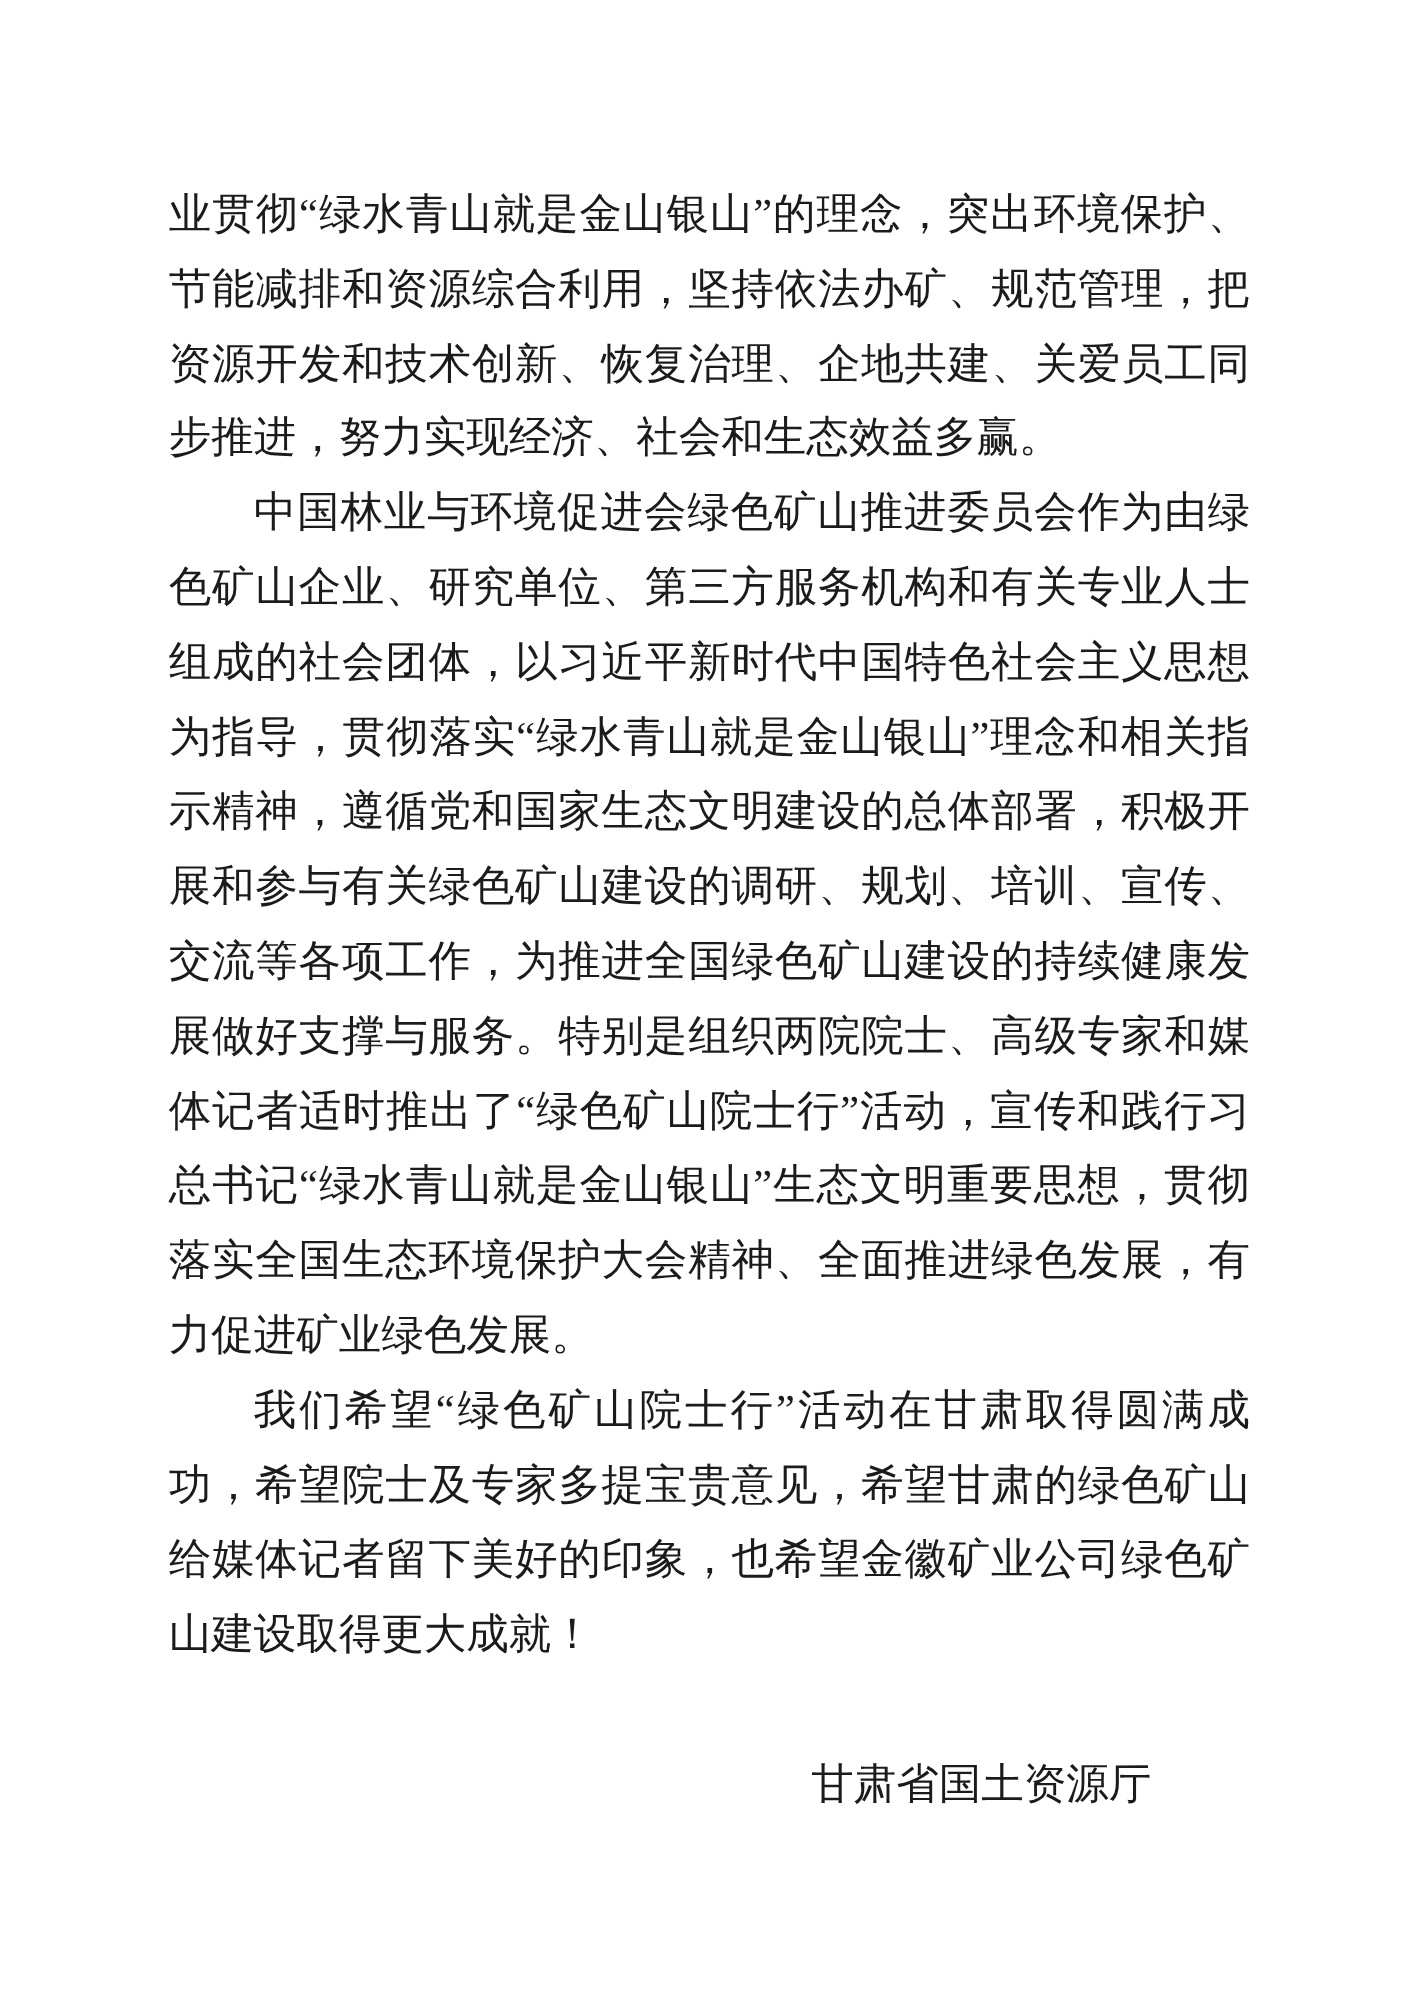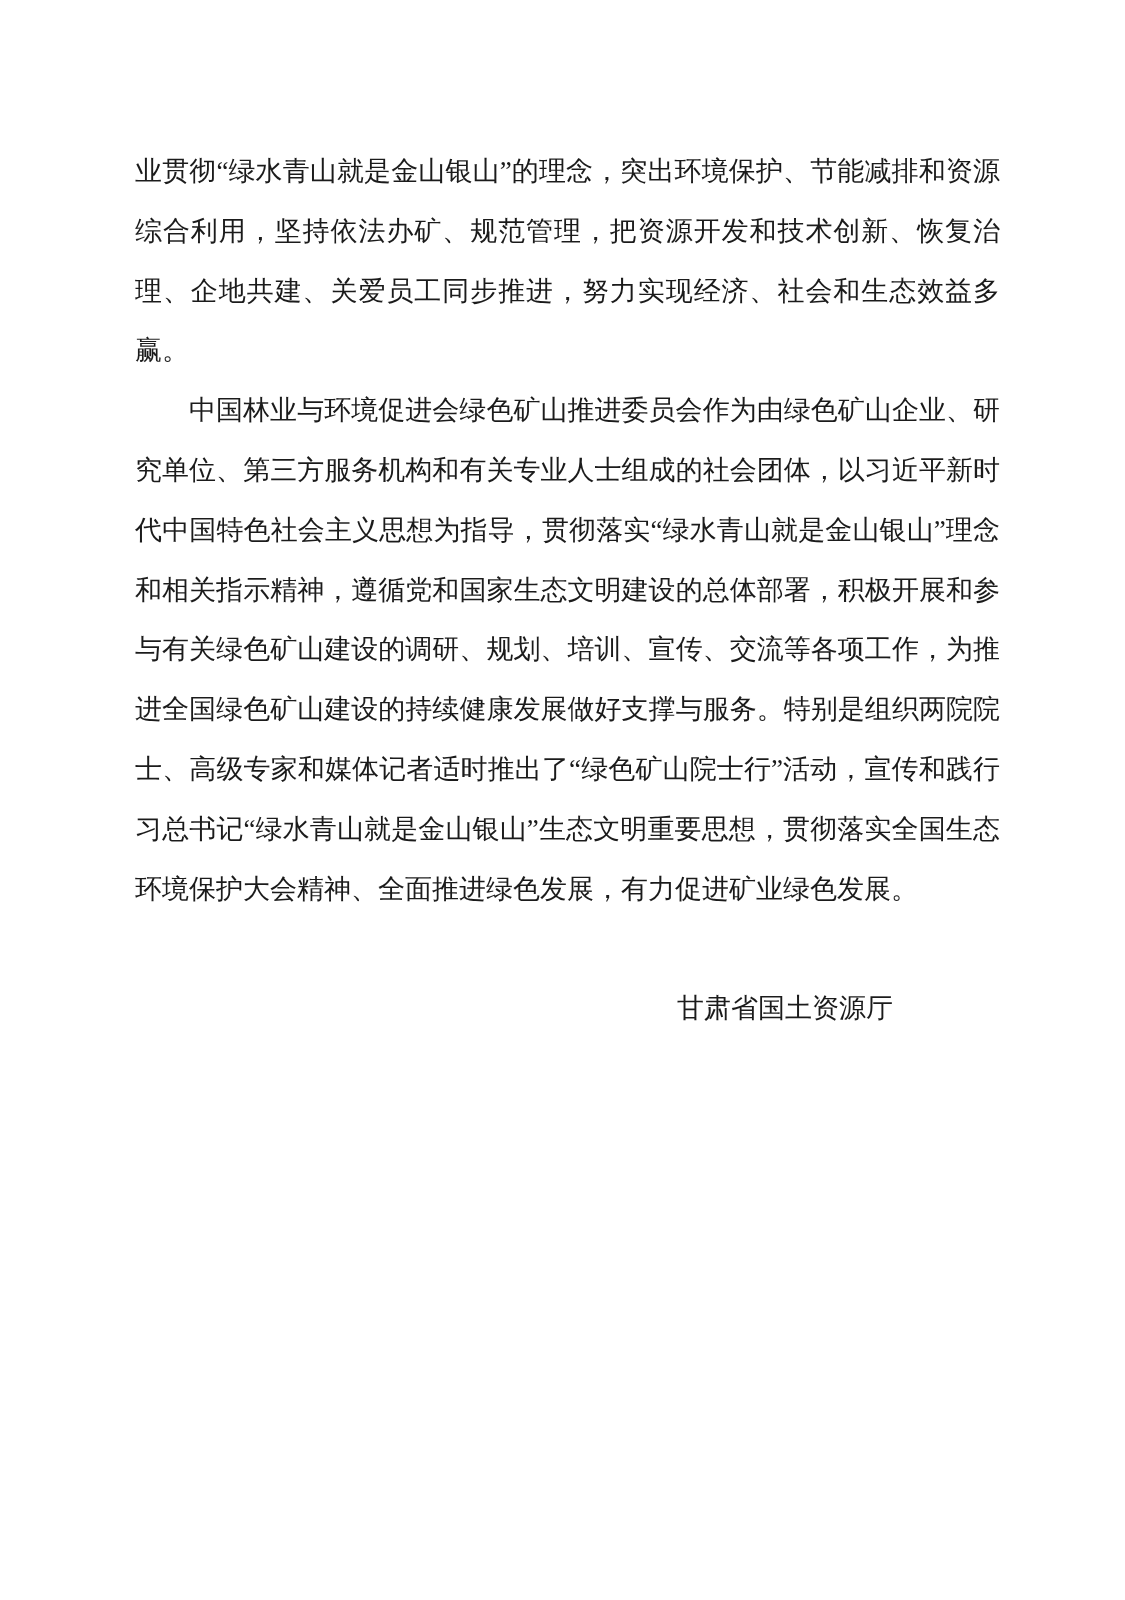--- a/index.html
+++ b/index.html
@@ -8,21 +8,21 @@
     background: #ffffff;
   }
   .page {
     position: relative;
     width: 1125px;
     height: 1600px;
     background: #ffffff;
     box-sizing: border-box;
     padding: 142px 125px 0 135px;
     font-family: "Liberation Serif", "DejaVu Serif", serif;
-    font-size: 27px;
+    font-size: 34px;
     line-height: 59.8px;
     color: #1b1b1b;
     overflow: hidden;
   }
   .body-text p {
     margin: 0;
     text-align: justify;
     text-justify: inter-character;
     overflow-wrap: break-word;
   }
@@ -43,18 +43,19 @@
     padding-left: 2px;
   }
 </style>
 </head>
 <body>
 
 <div class="page">
   <div class="body-text">
     <p>业贯彻“绿水青山就是金山银山”的理念，突出环境保护、节能减排和资源综合利用，坚持依法办矿、规范管理，把资源开发和技术创新、恢复治理、企地共建、关爱员工同步推进，努力实现经济、社会和生态效益多赢。</p>
     <p class="indent">中国林业与环境促进会绿色矿山推进委员会作为由绿色矿山企业、研究单位、第三方服务机构和有关专业人士组成的社会团体，以习近平新时代中国特色社会主义思想为指导，贯彻落实“绿水青山就是金山银山”理念和相关指示精神，遵循党和国家生态文明建设的总体部署，积极开展和参与有关绿色矿山建设的调研、规划、培训、宣传、交流等各项工作，为推进全国绿色矿山建设的持续健康发展做好支撑与服务。特别是组织两院院士、高级专家和媒体记者适时推出了“绿色矿山院士行”活动，宣传和践行习总书记“绿水青山就是金山银山”生态文明重要思想，贯彻落实全国生态环境保护大会精神、全面推进绿色发展，有力促进矿业绿色发展。</p>
+    <p class="indent">我们希望“绿色矿山院士行”活动在甘肃取得圆满成功，希望院士及专家多提宝贵意见，希望甘肃的绿色矿山给媒体记者留下美好的印象，也希望金徽矿业公司绿色矿山建设取得更大成就！</p>
   </div>
 
   <div class="sig-block">
     <div class="sig-line">甘肃省国土资源厅</div>
   </div>
 </div>
 
 </body></html>

